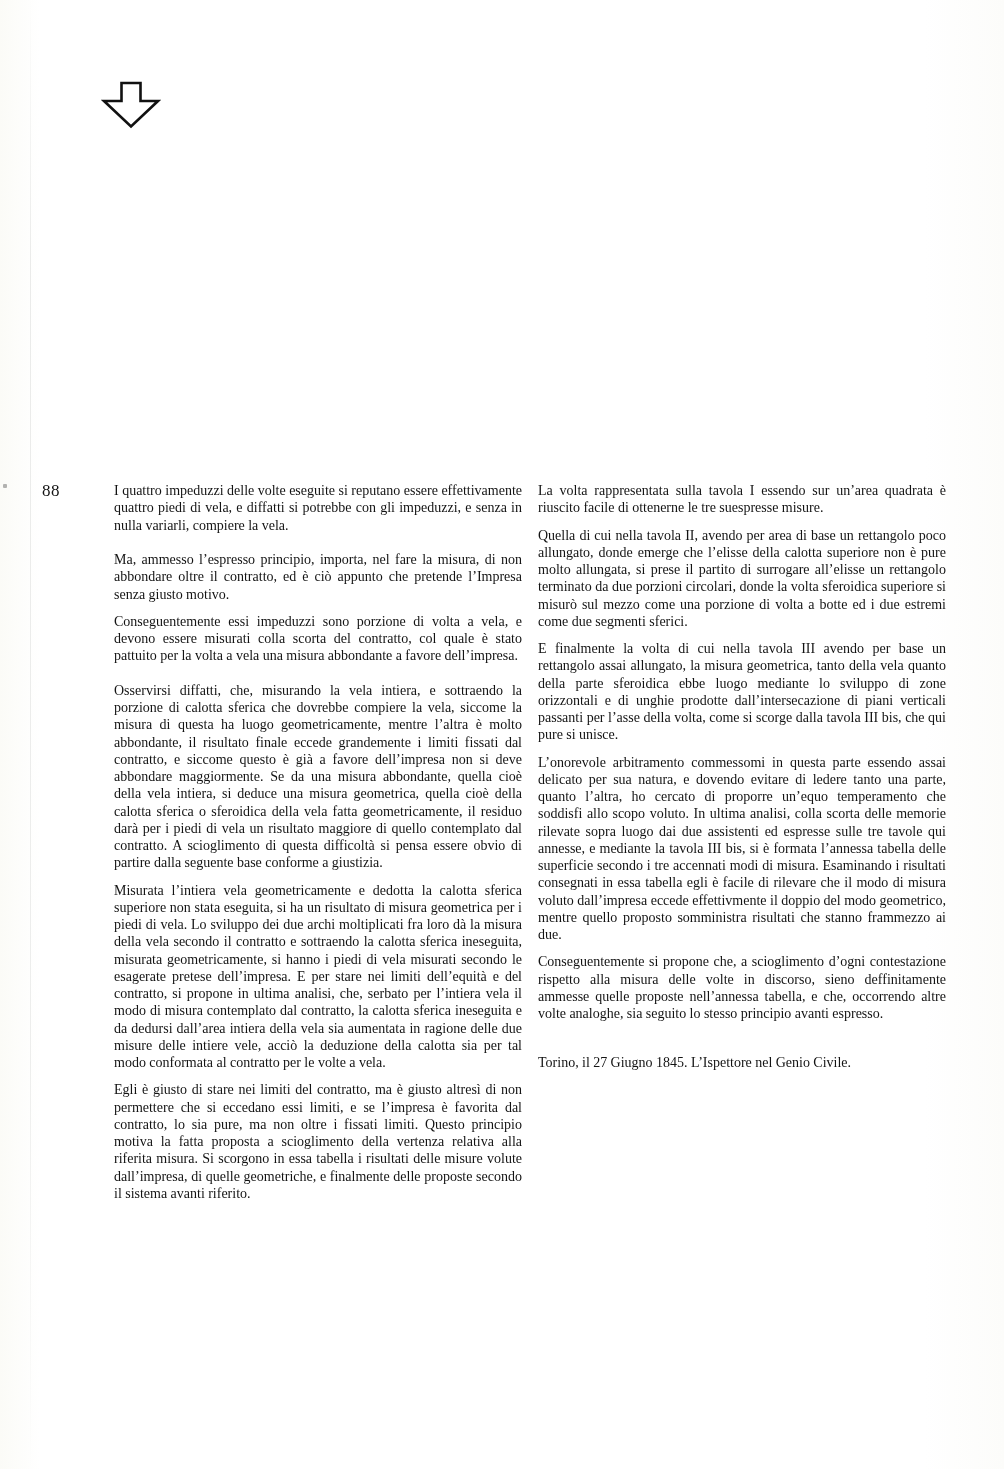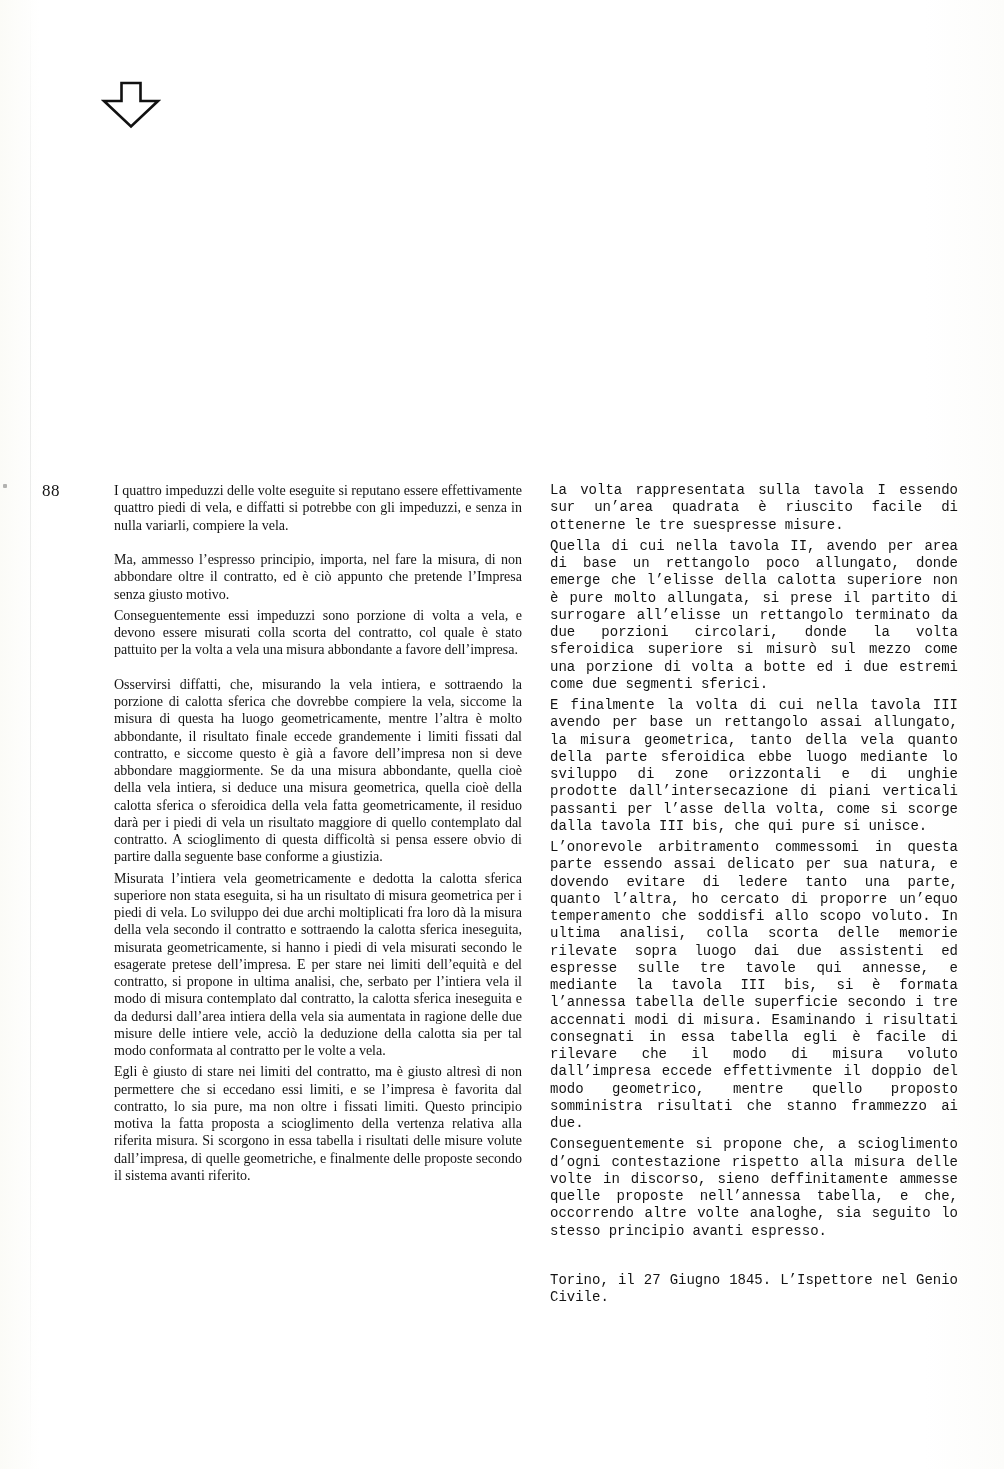--- a/index.html
+++ b/index.html
@@ -79,33 +79,33 @@
     position: absolute;
     left: 114px;
     top: 482px;
     width: 832px;
   }
   .column {
     position: absolute;
     top: 0;
   }
   #col-left  { left: 0px;   width: 408px; }
-  #col-right { left: 436px; width: 408px; font-family: Liberation Mono, monospace; }
+  #col-right { left: 424px; width: 408px; }
 
   .para {
     margin: 0 0 0 0;
     font-size: 14px;
     line-height: 17.25px;
     text-align: justify;
     text-justify: inter-word;
     color: #131313;
     hyphens: none;
     word-spacing: -0.1px;
   }
-  .para + .para { margin-top: 4px; }
+  .para + .para { margin-top: 10px; }
   .para.gap-before { margin-top: 17.25px; }
   .para.signature  { margin-top: 32px; }
 </style>
 </head>
 <body>
 
 <div id="page">
 
   <div id="paper-tone"></div>
   <div id="scan-seam"></div>

